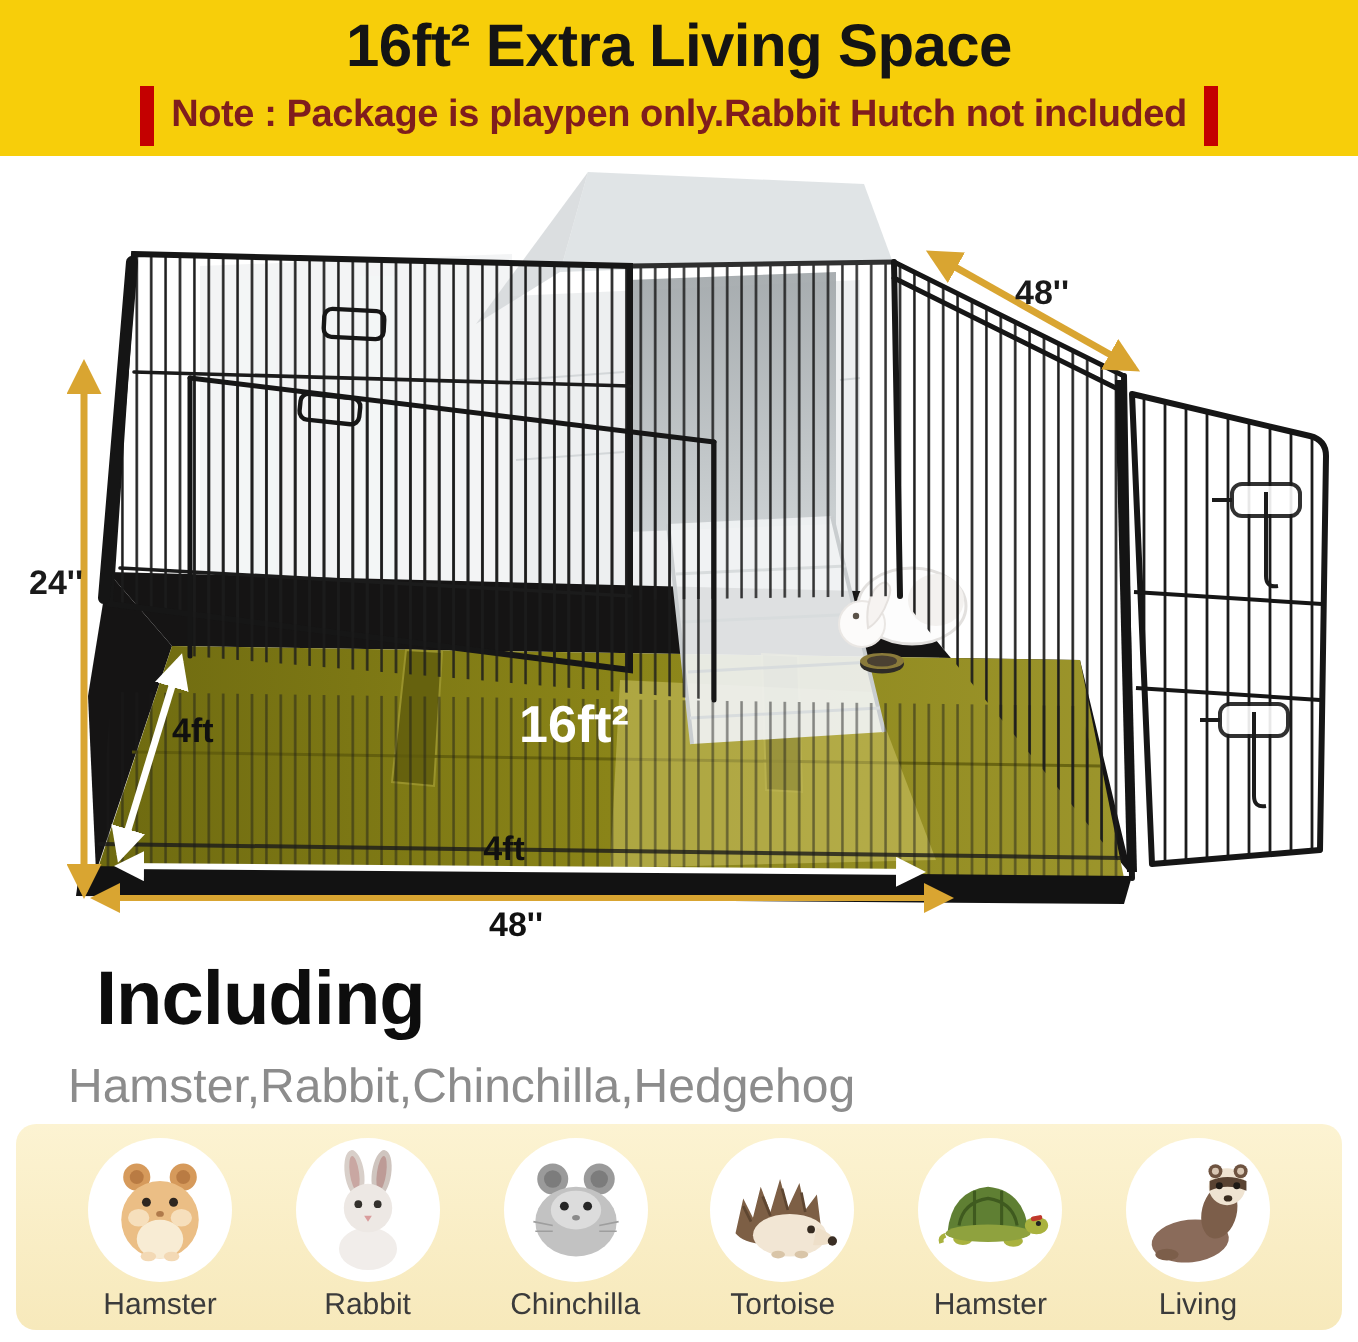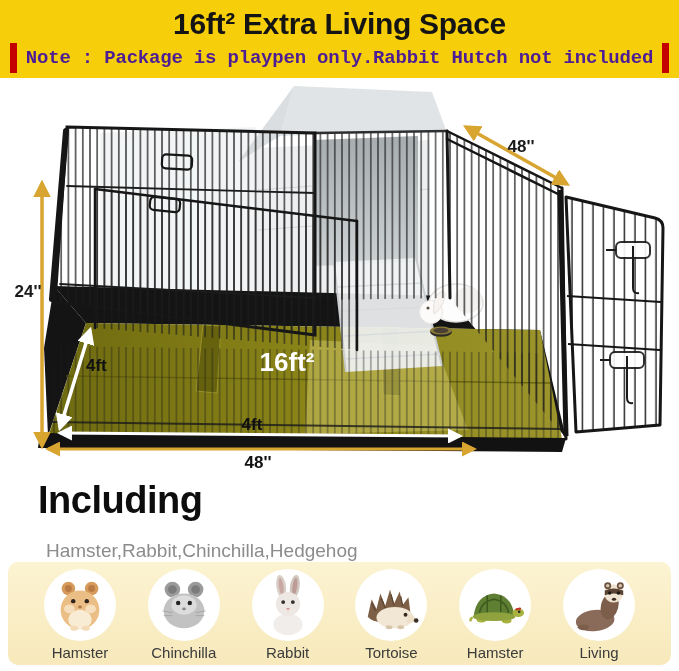--- a/index.html
+++ b/index.html
@@ -4,28 +4,28 @@
 <style>
   html,body{margin:0;padding:0;background:#ffffff;}
   .page{position:relative;width:679px;height:671px;overflow:hidden;background:#ffffff;
         font-family:"Liberation Sans",sans-serif;padding-left:48px;}
   
   .banner{position:absolute;left:0;top:0;width:679px;height:78px;background:#F7CE0A;
           display:flex;flex-direction:column;align-items:center;justify-content:center;}
   .banner h1{margin:2px 0 0 0;font-size:30px;font-weight:800;color:#141414;letter-spacing:-.3px;}
   .note-row{display:flex;align-items:center;gap:9px;margin-top:2px;}
   .note-bar{width:7px;height:30px;background:#C40000;}
-  .note-text{font-size:19px;font-weight:700;color:#4c1d95;letter-spacing:-.2px;font-family:Liberation Mono, monospace;}
+  .note-text{font-size:19px;font-weight:700;color:#7f1d1d;letter-spacing:-.2px;}
   
   .figure{position:absolute;left:0;top:78px;width:679px;height:484px;}
   .figure svg{display:block;}
   
   .including{position:absolute;left:30px;top:479px;}
-  .including h2{margin:0 0 6px 8px;font-size:38px;font-weight:700;color:#0d0d0d;letter-spacing:-.5px;}
-  .including p{margin:16px;font-size:19px;line-height:1.32;color:#8c8c8c;}
+  .including h2{margin:0 0 6px 18px;font-size:38px;font-weight:700;color:#0d0d0d;letter-spacing:-.5px;}
+  .including p{margin:4px;font-size:24px;line-height:1.32;color:#8c8c8c;}
   
   .pets-panel{position:absolute;left:8px;top:562px;width:663px;height:103px;border-radius:10px;
               background:linear-gradient(#FCF3D2,#F7E9BB);
               display:flex;align-items:flex-start;justify-content:space-between;padding:7px 22px;
               box-sizing:border-box;}
   .pet-card{display:flex;flex-direction:column;align-items:center;width:100px;}
   .pet-circle{width:72px;height:72px;border-radius:50%;background:#ffffff;
               display:flex;align-items:center;justify-content:center;overflow:hidden;}
   .pet-label{margin-top:3px;font-size:15px;color:#3b3b3b;text-align:center;}
 </style>
@@ -210,50 +210,50 @@
           <ellipse cx="26" cy="56" rx="4" ry="2.5" fill="#F3D9B5"></ellipse>
             <ellipse cx="38" cy="56" rx="4" ry="2.5" fill="#F3D9B5"></ellipse>
         </svg>
       </div>
       <div class="pet-label">Hamster</div>
     </div>
 
     <div class="pet-card">
       <div class="pet-circle">
         <svg width="62" height="62" viewBox="0 0 64 64">
+          <ellipse cx="25" cy="13" rx="5" ry="12" fill="#D8CFC9" transform="rotate(-8 25 13)"></ellipse>
+          <ellipse cx="25" cy="13" rx="2.4" ry="9" fill="#C9A7A2" transform="rotate(-8 25 13)"></ellipse>
+          <ellipse cx="39" cy="13" rx="5" ry="12" fill="#CFC5BF" transform="rotate(8 39 13)"></ellipse>
+          <ellipse cx="39" cy="13" rx="2.4" ry="9" fill="#BD9B96" transform="rotate(8 39 13)"></ellipse>
+          <ellipse cx="32" cy="52" rx="15" ry="11" fill="#F1EDEA"></ellipse>
+          <circle cx="32" cy="31" r="12.5" fill="#EDE8E4"></circle>
+          <circle cx="27" cy="29" r="2" fill="#33302C"></circle>
+            <circle cx="37" cy="29" r="2" fill="#33302C"></circle>
+          <path d="M30,35 L34,35 L32,38 Z" fill="#D99C9C"></path>
+        </svg>
+      </div>
+      <div class="pet-label">Rabbit</div>
+    </div>
+
+    <div class="pet-card">
+      <div class="pet-circle">
+        <svg width="62" height="62" viewBox="0 0 64 64">
           <circle cx="20" cy="16" r="8" fill="#9A9A9A"></circle>
             <circle cx="44" cy="16" r="8" fill="#9A9A9A"></circle>
           <circle cx="20" cy="16" r="4.5" fill="#7C7C7C"></circle>
             <circle cx="44" cy="16" r="4.5" fill="#7C7C7C"></circle>
           <ellipse cx="32" cy="38" rx="21" ry="18" fill="#C2C2C2"></ellipse>
           <ellipse cx="32" cy="32" rx="13" ry="10" fill="#DCDCDC"></ellipse>
           <circle cx="26" cy="30" r="2.3" fill="#262626"></circle>
             <circle cx="38" cy="30" r="2.3" fill="#262626"></circle>
           <ellipse cx="32" cy="36" rx="2" ry="1.4" fill="#8A8A8A"></ellipse>
           <path d="M20,40 L10,38 M20,43 L11,43 M44,40 L54,38 M44,43 L53,43" stroke="#9E9E9E" stroke-width="0.8"></path>
         </svg>
       </div>
       <div class="pet-label">Chinchilla</div>
-    </div>
-
-    <div class="pet-card">
-      <div class="pet-circle">
-        <svg width="62" height="62" viewBox="0 0 64 64">
-          <ellipse cx="25" cy="13" rx="5" ry="12" fill="#D8CFC9" transform="rotate(-8 25 13)"></ellipse>
-          <ellipse cx="25" cy="13" rx="2.4" ry="9" fill="#C9A7A2" transform="rotate(-8 25 13)"></ellipse>
-          <ellipse cx="39" cy="13" rx="5" ry="12" fill="#CFC5BF" transform="rotate(8 39 13)"></ellipse>
-          <ellipse cx="39" cy="13" rx="2.4" ry="9" fill="#BD9B96" transform="rotate(8 39 13)"></ellipse>
-          <ellipse cx="32" cy="52" rx="15" ry="11" fill="#F1EDEA"></ellipse>
-          <circle cx="32" cy="31" r="12.5" fill="#EDE8E4"></circle>
-          <circle cx="27" cy="29" r="2" fill="#33302C"></circle>
-            <circle cx="37" cy="29" r="2" fill="#33302C"></circle>
-          <path d="M30,35 L34,35 L32,38 Z" fill="#D99C9C"></path>
-        </svg>
-      </div>
-      <div class="pet-label">Rabbit</div>
     </div>
 
     <div class="pet-card">
       <div class="pet-circle">
         <svg width="62" height="62" viewBox="0 0 64 64">
           <path d="M8,44 L12,26 L17,36 L21,20 L26,33 L31,16 L35,31 L41,18 L44,32 L50,24 L52,40 Q40,50 24,50 Q12,49 8,44 Z" fill="#7D5F45"></path>
           <path d="M12,30 L16,38 M22,25 L26,35 M32,21 L35,32 M42,23 L44,33" stroke="#5E4631" stroke-width="1.4"></path>
           <ellipse cx="36" cy="45" rx="19" ry="11" fill="#F2E6D4"></ellipse>
           <path d="M50,41 Q58,44 59,48 Q54,51 48,50 Z" fill="#EEDFC9"></path>
           <circle cx="58" cy="48" r="2.4" fill="#3A2E24"></circle>

